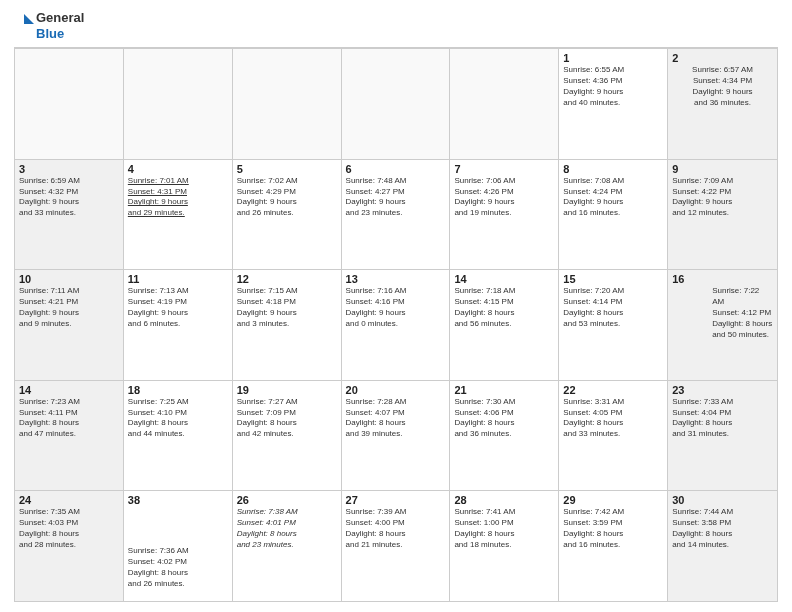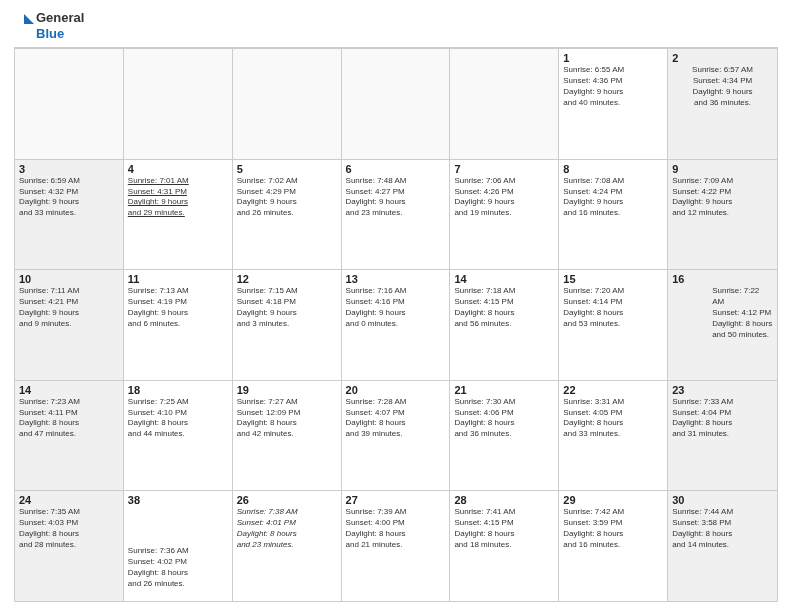--- a/index.html
+++ b/index.html
@@ -253,21 +253,21 @@
           <div class="cal-cell">
             <span class="day-number">18</span>
             <div class="cell-text" style="white-space: pre-line;">Sunrise: 7:25 AM
 Sunset: 4:10 PM
 Daylight: 8 hours
 and 44 minutes.</div>
           </div>
           <div class="cal-cell">
             <span class="day-number">19</span>
             <div class="cell-text" style="white-space: pre-line;">Sunrise: 7:27 AM
-Sunset: 12:09 PM
+Sunset: 7:09 PM
 Daylight: 8 hours
 and 42 minutes.</div>
           </div>
           <div class="cal-cell">
             <span class="day-number">20</span>
             <div class="cell-text" style="white-space: pre-line;">Sunrise: 7:28 AM
 Sunset: 4:07 PM
 Daylight: 8 hours
 and 39 minutes.</div>
           </div>
@@ -318,21 +318,21 @@
           <div class="cal-cell">
             <span class="day-number">27</span>
             <div class="cell-text" style="white-space: pre-line;">Sunrise: 7:39 AM
 Sunset: 4:00 PM
 Daylight: 8 hours
 and 21 minutes.</div>
           </div>
           <div class="cal-cell">
             <span class="day-number">28</span>
             <div class="cell-text" style="white-space: pre-line;">Sunrise: 7:41 AM
-Sunset: 4:15 PM
+Sunset: 1:00 PM
 Daylight: 8 hours
 and 18 minutes.</div>
           </div>
           <div class="cal-cell">
             <span class="day-number">29</span>
             <div class="cell-text" style="white-space: pre-line;">Sunrise: 7:42 AM
 Sunset: 3:59 PM
 Daylight: 8 hours
 and 16 minutes.</div>
           </div>

